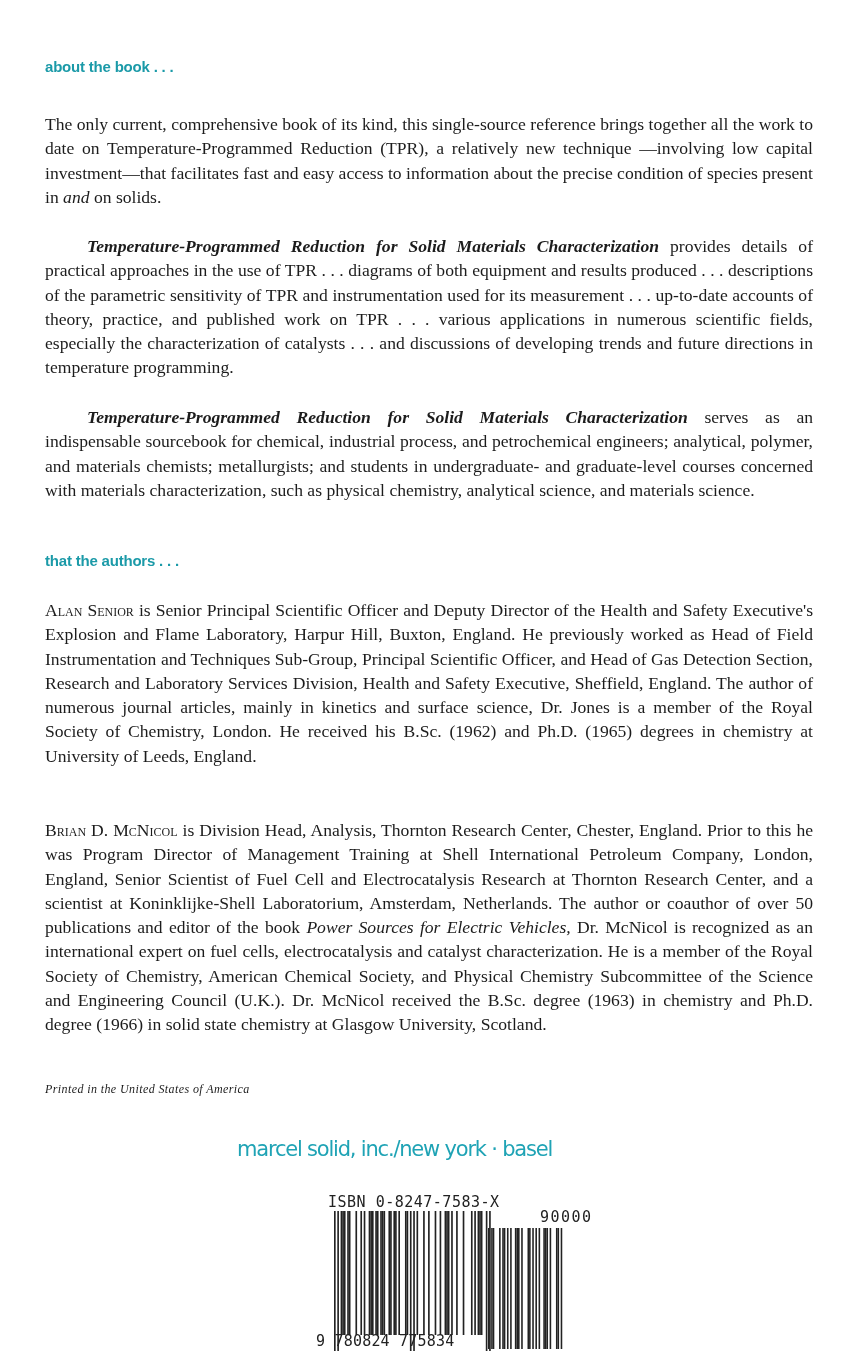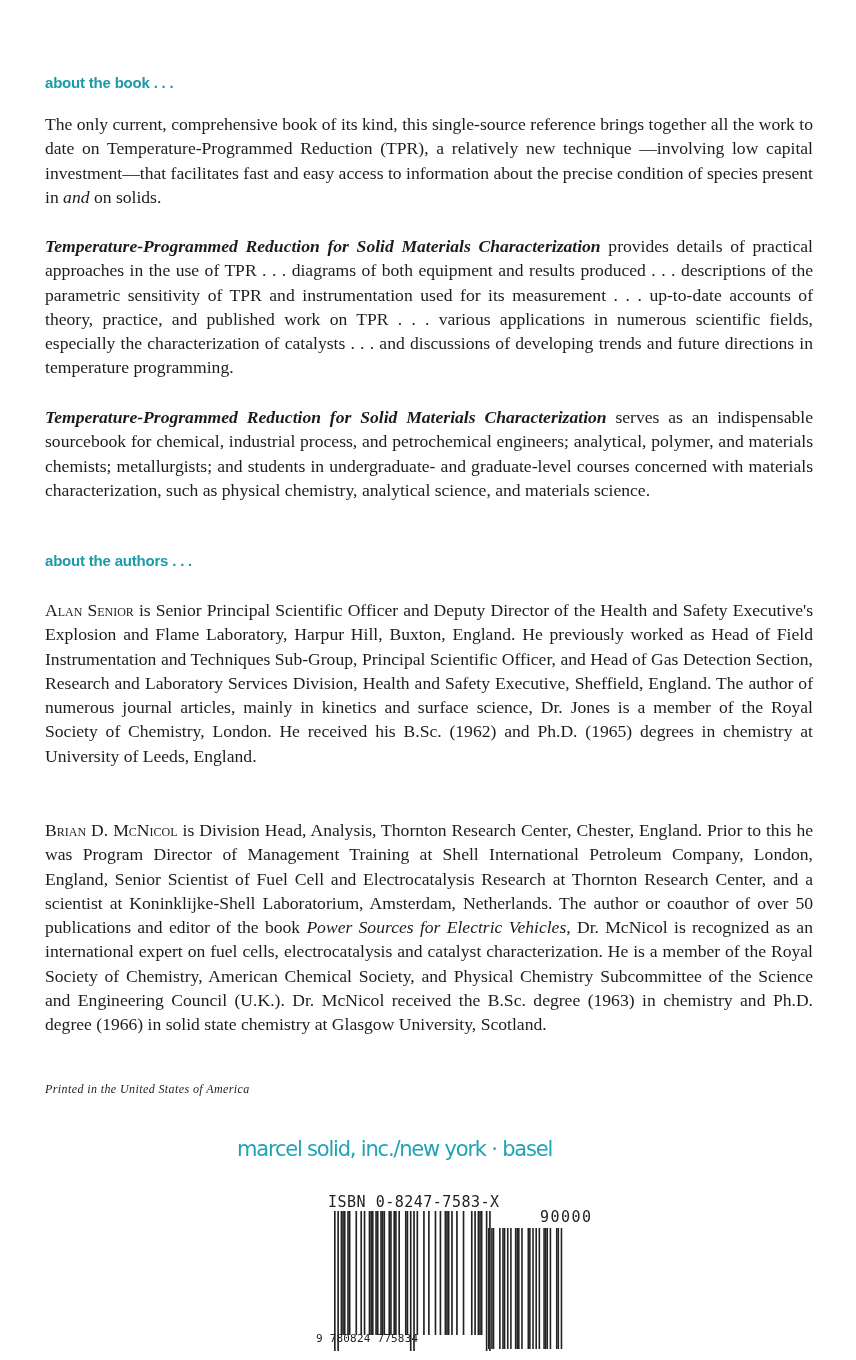--- a/index.html
+++ b/index.html
@@ -11,21 +11,21 @@
     font-weight: bold; font-size: 15px; color: #1b9aa8;
     letter-spacing: -0.2px;
   }
   .para {
     position: absolute; left: 0; width: 768px;
     font-family: "Liberation Serif", serif;
     font-size: 17.6px; line-height: 24.3px; color: #1c1c1c;
     text-align: justify; text-align-last: left;
   }
   .para i { font-style: italic; }
-  .para b.it { font-style: italic; font-weight: bold; }
+  .para b.it { font-style: italic; font-weight: bold; margin-left: 42px; }
   .sc { font-variant: small-caps; }
   .printed {
     position: absolute; left: 0; top: 1082px;
     font-family: "Liberation Serif", serif; font-style: italic;
     font-size: 12px; color: #1c1c1c; letter-spacing: 0.4px;
   }
   .publisher {
     position: absolute; left: 192px; top: 1137px;
     font-family: "DejaVu Sans", sans-serif; font-size: 21px;
     color: #1fa3b5; letter-spacing: -1.2px;
@@ -37,49 +37,49 @@
     letter-spacing: 0.5px;
   }
   .addon-text {
     position: absolute; left: 172px; top: 15px;
     font-family: "DejaVu Sans Mono", monospace; font-size: 15px; color: #222;
     letter-spacing: 1.5px;
     margin-left: 48px;
   }
   .ean-text {
     position: absolute; left: -4px; top: 139px;
-    font-family: "DejaVu Sans Mono", monospace; font-size: 11px; color: #222;
+    font-family: "DejaVu Sans Mono", monospace; font-size: 15px; color: #222;
     letter-spacing: 0.2px; background: transparent;
   }
   svg.bars { position: absolute; left: 0; top: 0; }
 </style>
 </head>
 <body>
 
 <div class="page">
 
-  <div class="heading" style="top:74px">about the book . . .</div>
+  <div class="heading" style="top:58px">about the book . . .</div>
 
   <div class="para" style="top:112px">
     <span>The only current, comprehensive book of its kind, this single-source reference brings together all the work to date on Temperature-Programmed Reduction (TPR), a relatively new technique —involving low capital investment—that facilitates fast and easy access to information about the precise condition of species present in</span>
     <i>and</i>
     <span>on solids.</span>
   </div>
 
   <div class="para" style="top:234px">
     <b class="it">Temperature-Programmed Reduction for Solid Materials Characterization</b>
     <span>provides details of practical approaches in the use of TPR . . . diagrams of both equipment and results produced . . . descriptions of the parametric sensitivity of TPR and instrumentation used for its measurement . . . up-to-date accounts of theory, practice, and published work on TPR . . . various applications in numerous scientific fields, especially the characterization of catalysts . . . and discussions of developing trends and future directions in temperature programming.</span>
   </div>
 
   <div class="para" style="top:405px">
     <b class="it">Temperature-Programmed Reduction for Solid Materials Characterization</b>
     <span>serves as an indispensable sourcebook for chemical, industrial process, and petrochemical engineers; analytical, polymer, and materials chemists; metallurgists; and students in undergraduate- and graduate-level courses concerned with materials characterization, such as physical chemistry, analytical science, and materials science.</span>
   </div>
 
-  <div class="heading" style="top:552px">about the authors . . .</div>
+  <div class="heading" style="top:552px">that the authors . . .</div>
 
   <div class="para" style="top:598px">
     <span class="sc">Alan Senior</span>
     <span>is Senior Principal Scientific Officer and Deputy Director of the Health and Safety Executive's Explosion and Flame Laboratory, Harpur Hill, Buxton, England. He previously worked as Head of Field Instrumentation and Techniques Sub-Group, Principal Scientific Officer, and Head of Gas Detection Section, Research and Laboratory Services Division, Health and Safety Executive, Sheffield, England. The author of numerous journal articles, mainly in kinetics and surface science, Dr. Jones is a member of the Royal Society of Chemistry, London. He received his B.Sc. (1962) and Ph.D. (1965) degrees in chemistry at University of Leeds, England.</span>
   </div>
 
   <div class="para" style="top:818px">
     <span class="sc">Brian D. McNicol</span>
     <span>is Division Head, Analysis, Thornton Research Center, Chester, England. Prior to this he was Program Director of Management Training at Shell International Petroleum Company, London, England, Senior Scientist of Fuel Cell and Electrocatalysis Research at Thornton Research Center, and a scientist at Koninklijke-Shell Laboratorium, Amsterdam, Netherlands. The author or coauthor of over 50 publications and editor of the book</span>
     <i>Power Sources for Electric Vehicles,</i>

